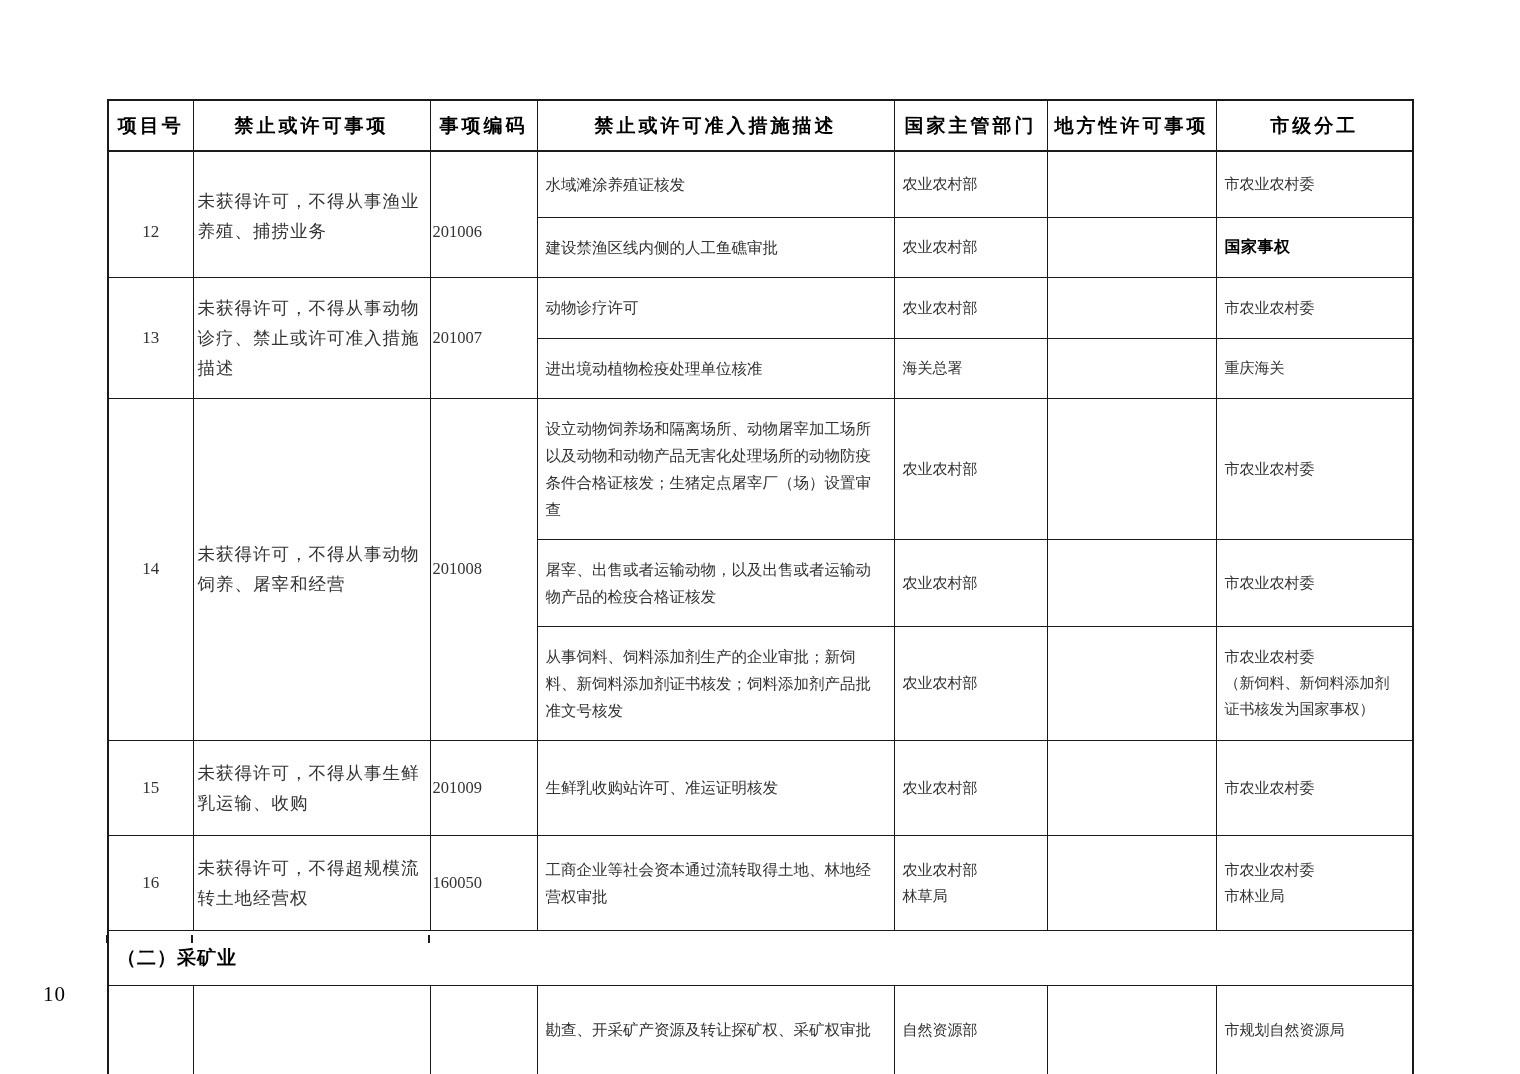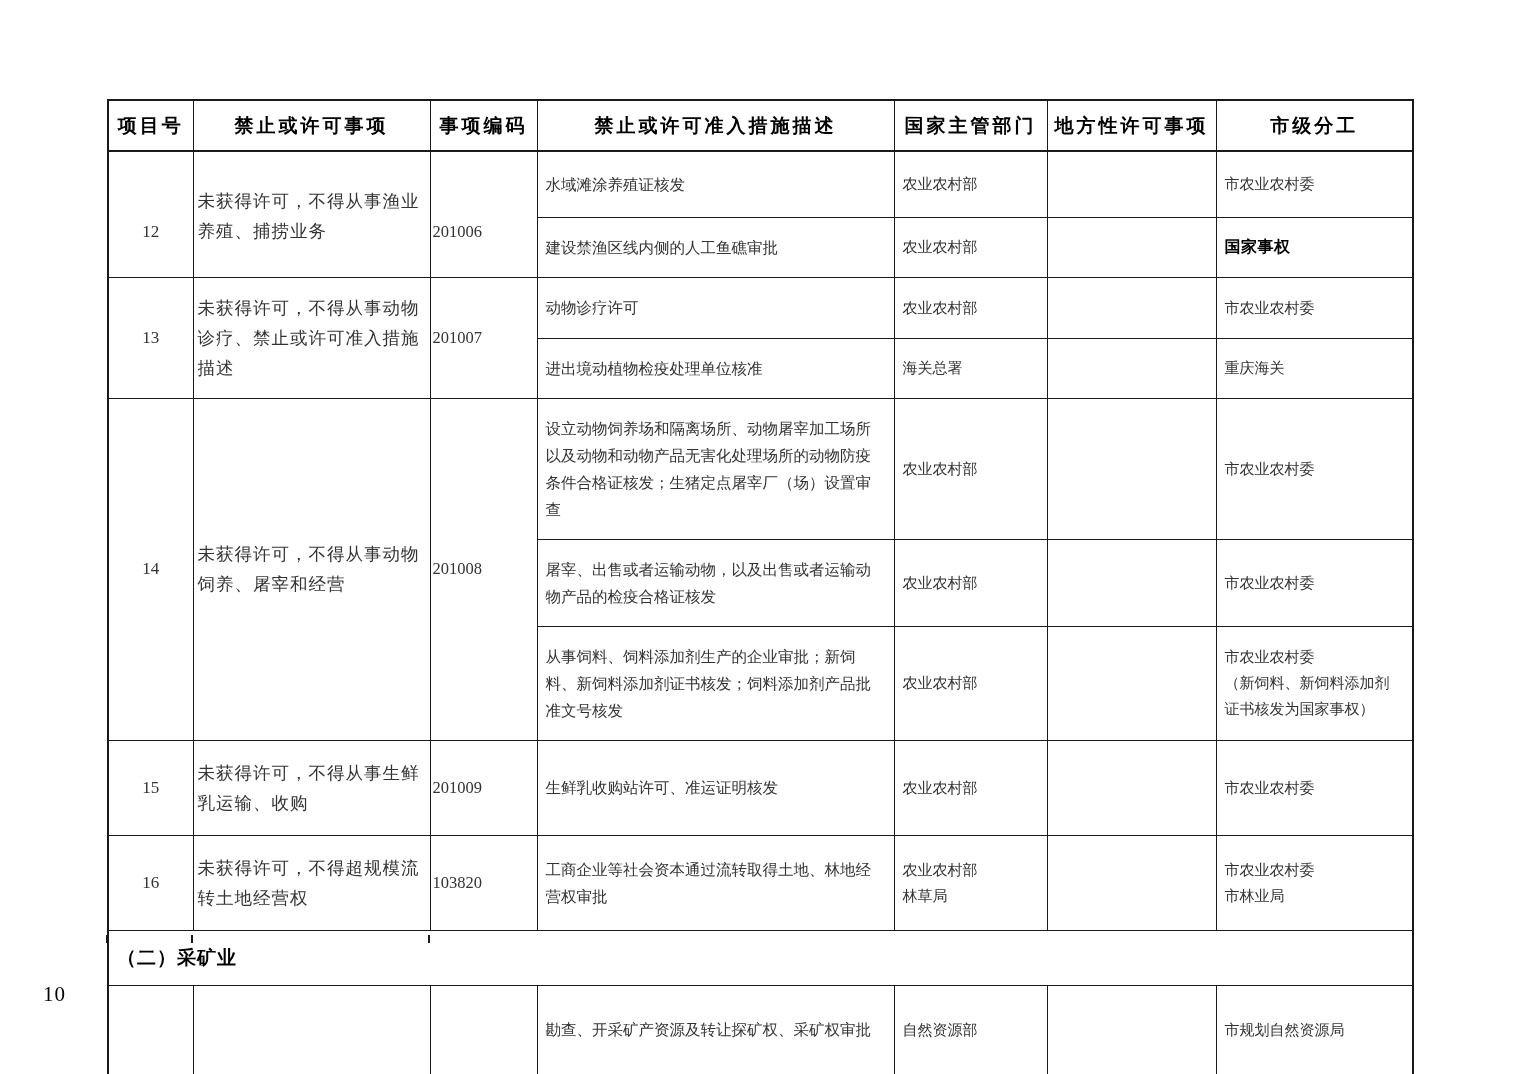--- a/index.html
+++ b/index.html
@@ -135,21 +135,21 @@
         <td class="c-code gb">201009</td>
         <td class="c-measure gb">生鲜乳收购站许可、准运证明核发</td>
         <td class="c-nat gb">农业农村部</td>
         <td class="c-loc gb"></td>
         <td class="c-city gb">市农业农村委</td>
       </tr>
 
       <tr style="height:95px">
         <td class="c-id gb">16</td>
         <td class="c-item gb">未获得许可，不得超规模流转土地经营权</td>
-        <td class="c-code gb">103820</td>
+        <td class="c-code gb">160050</td>
         <td class="c-measure gb">工商企业等社会资本通过流转取得土地、林地经营权审批</td>
         <td class="c-nat gb">农业农村部
 林草局</td>
         <td class="c-loc gb"></td>
         <td class="c-city gb">市农业农村委
 市林业局</td>
       </tr>
 
       <tr style="height:55px">
         <td colspan="7" class="section-cell gb">（二）采矿业</td>

